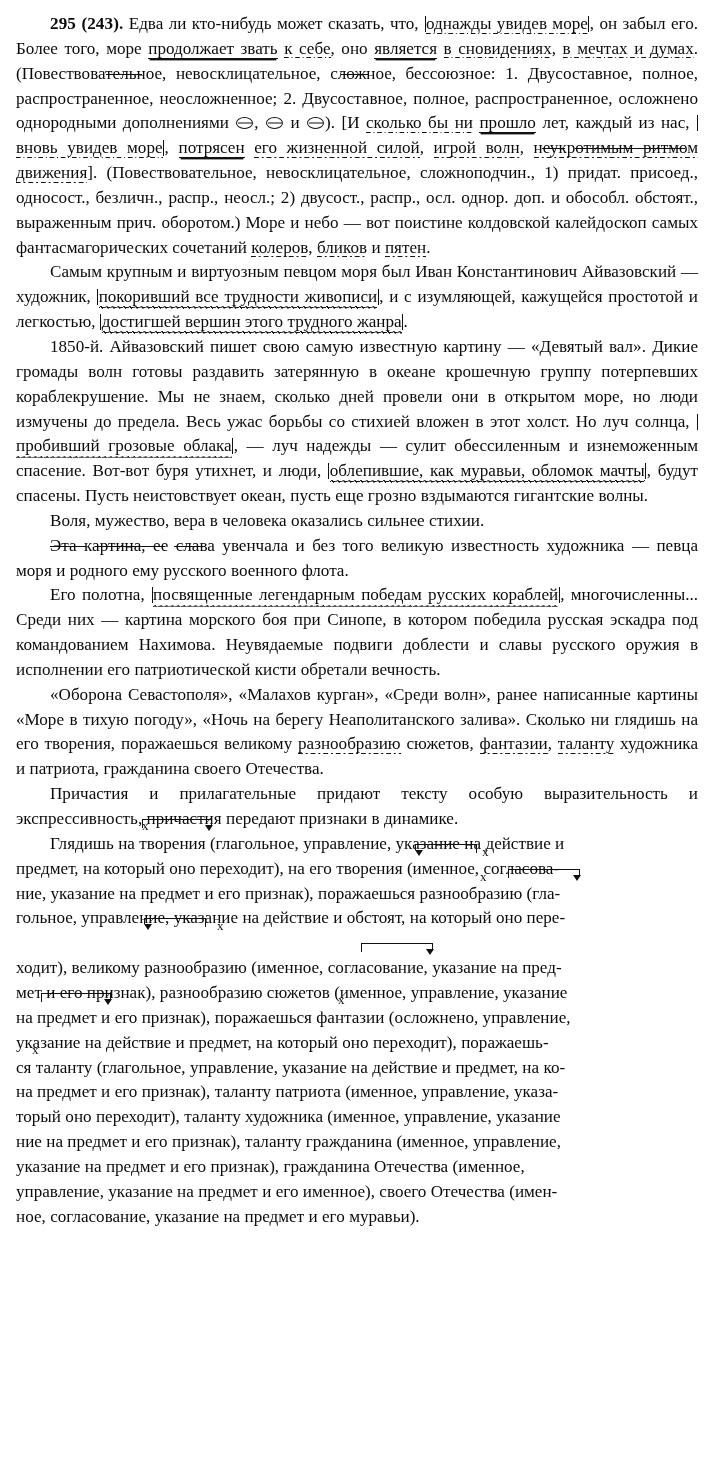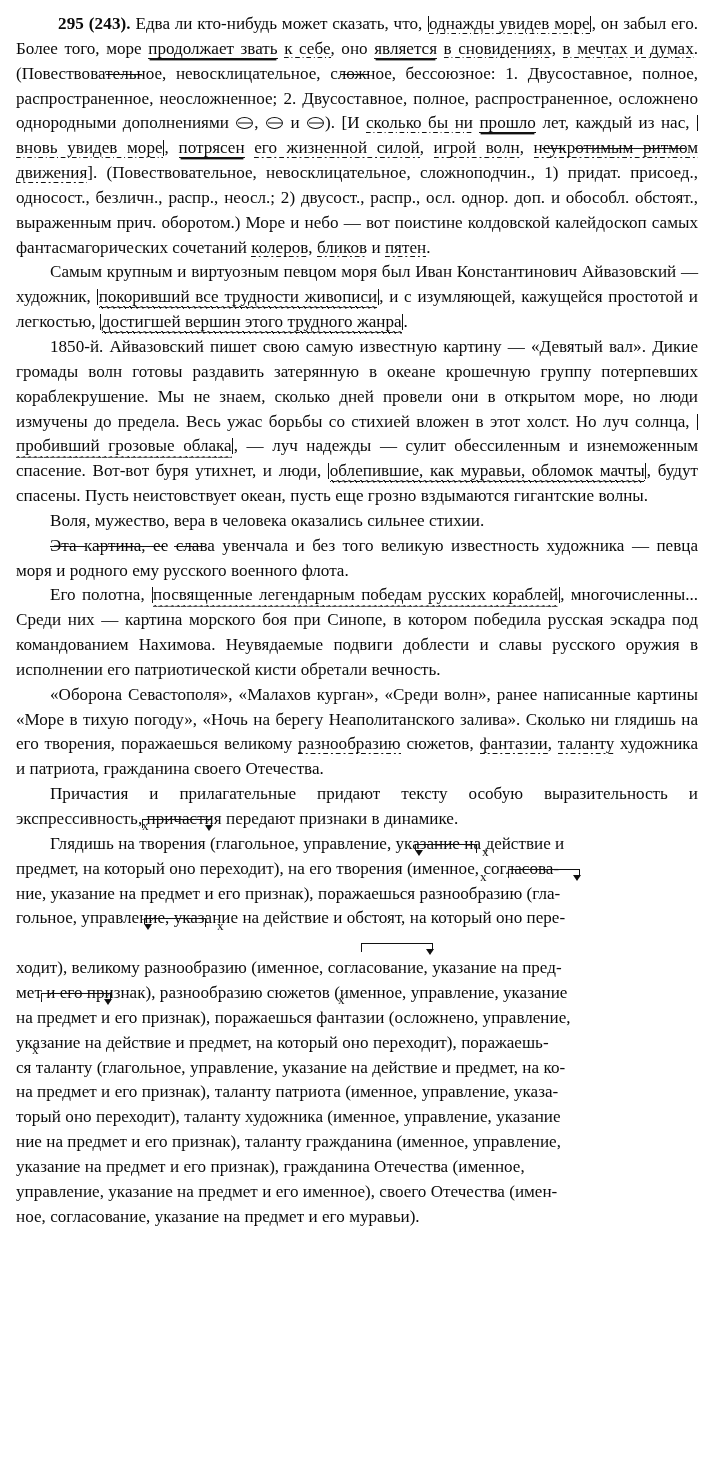--- a/index.html
+++ b/index.html
@@ -23,21 +23,21 @@
   }
   .para {
     font-size: 17.1px;
     line-height: 24.85px;
     text-align: justify;
     text-indent: 34px;
     margin: 0;
     hyphens: manual;
     word-spacing: 0.1px;
   }
-  .ex-num { font-weight: bold; letter-spacing: 0.1px; margin-left: 8px; }
+  .ex-num { font-weight: bold; letter-spacing: 0.1px; }
 
   
   .u-solid {                       
     border-bottom: 1.4px solid #111;
     padding-bottom: 16px;
   }
   .u-double {                      
     border-bottom: 1.4px solid #111;
     box-shadow: 0 3px 0 -1.6px #111;
     padding-bottom: 0px;

